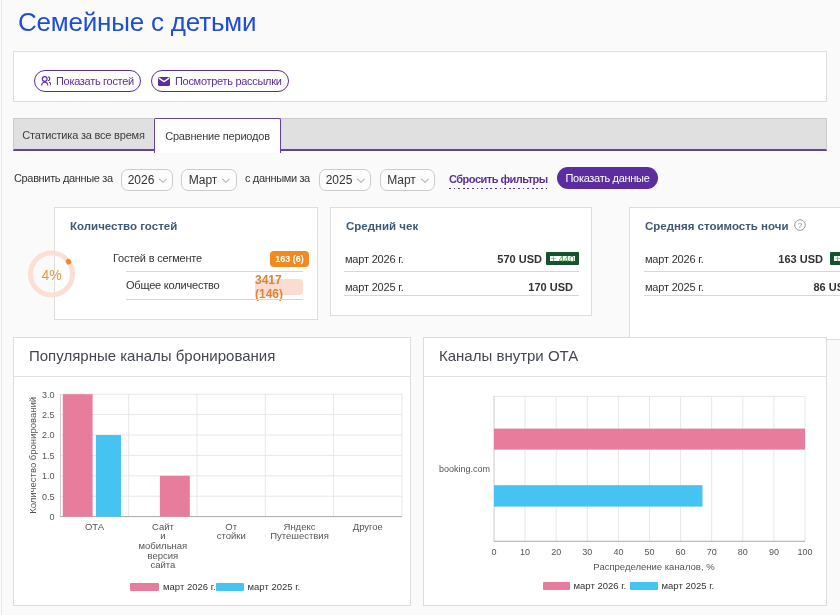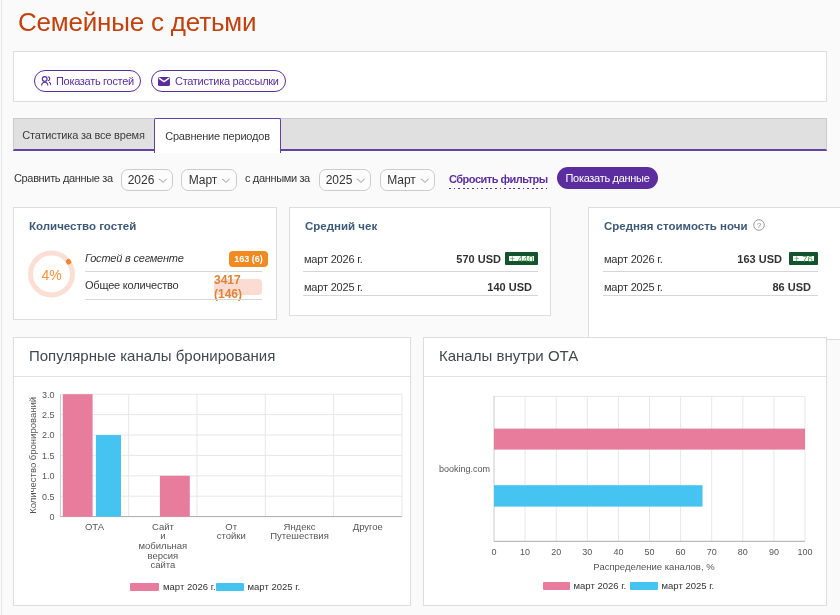--- a/index.html
+++ b/index.html
@@ -1,36 +1,36 @@
 <!DOCTYPE html>
 <html lang="ru"><head>
 <meta charset="utf-8">
 <style>
   * { margin:0; padding:0; box-sizing:border-box; }
   html,body { width:840px; height:615px; overflow:hidden; }
   body { position:relative; background:#fafafa; font-family:"Liberation Sans", sans-serif; color:#333; }
   .abs { position:absolute; }
 
-  h1 { position:absolute; left:18px; top:7px; font-size:26px; font-weight:400; color:#c2410c; letter-spacing:-0.2px; }
+  h1 { position:absolute; left:18px; top:7px; font-size:26px; font-weight:400; color:#1d4ed8; letter-spacing:-0.2px; }
 
   .panel { position:absolute; left:13px; top:51px; width:814px; height:51px; background:#fff; border:1px solid #ddd;padding-left:12px; }
   .pillbtn { position:absolute; top:18px; height:22px; border:1px solid #5b2d9e; border-radius:12px; background:#fff; color:#5b2d9e; font-size:11px; letter-spacing:-0.3px; display:flex; align-items:center; gap:5px; padding:0 6px; white-space:nowrap; }
 
   .tabs { position:absolute; left:13px; top:118px; width:814px; height:33px; background:#e0e0e0; border:1px solid #cbcbcb; border-bottom:2px solid #6540a5; }
   .tab { position:absolute; top:-1px; height:33px; font-size:11px; letter-spacing:-0.2px; color:#3c3c3c; display:flex; align-items:center; justify-content:center; white-space:nowrap; }
   .tab.inactive { left:-1px; width:141px; }
   .tab.active { left:140px; width:127px; height:35px; background:#fff; border:1px solid #6540a5; border-bottom:none; z-index:2; border-radius:2px 2px 0 0; }
 
   .flabel { position:absolute; font-size:11px; letter-spacing:-0.35px; color:#333; top:171.5px; white-space:nowrap; }
   .select { position:absolute; top:169px; height:22px; border:1px solid #ccc; border-radius:7px; background:#fcfcfc; font-size:12px; color:#333; display:flex; align-items:center; justify-content:center; gap:6px; }
   .select .car { width:6px; height:6px; margin-top:-3px; border-right:1.4px solid #888; border-bottom:1.4px solid #888; transform:rotate(45deg); border-radius:1px; }
   .reset { position:absolute; left:449px; top:173px; font-size:11px; letter-spacing:-0.5px; font-weight:700; color:#5b2d9e; white-space:nowrap; }
   .gobtn { position:absolute; left:557px; top:167px; width:101px; height:22px; background:#5b2d9e; border-radius:11px; color:#fff; font-size:11px; letter-spacing:-0.3px; display:flex; align-items:center; justify-content:center; white-space:nowrap; }
 
-  .card { position:absolute; background:#fff; border:1px solid #ddd; }
+  .card { position:absolute; background:#fff; border:1px solid #ddd;margin-left:41px; }
   .card .ctitle { position:absolute; left:15px; top:12px; font-size:11.5px; font-weight:700; color:#3d5a78; white-space:nowrap; }
   .c1 { left:13px; top:207px; width:264px; height:113px; }
   .c2 { left:289px; top:207px; width:262px; height:109px; }
   .c3 { left:588px; top:207px; width:263px; height:133px; }
 
   .rowline { position:absolute; border-bottom:1px solid #d6d6d6; }
   .rtext { position:absolute; font-size:11px; letter-spacing:-0.2px; color:#333; white-space:nowrap; }
   .rval { position:absolute; font-size:11px; font-weight:700; color:#333; white-space:nowrap; }
   .gpill { position:absolute; height:13px; border:4px solid #14532d; border-radius:1px; color:#4ba04b; font-size:9.5px; display:flex; align-items:center; justify-content:center; white-space:nowrap; }
 
@@ -63,62 +63,62 @@
           <path d="M8.1 6.3 c1.2 0.4 1.8 1.5 1.8 3"></path>
         </g>
       </svg>
     <span>Показать гостей</span>
   </div>
   <div class="pillbtn" style="left:137px;">
     <svg width="12" height="9" viewBox="0 0 12 9">
         <rect x="0" y="0" width="12" height="9" rx="1.6" fill="#5b2d9e"></rect>
         <path d="M0.9 1.1 L6 4.6 L11.1 1.1" fill="none" stroke="#fff" stroke-width="1.3"></path>
       </svg>
-    <span>Статистика рассылки</span>
+    <span>Посмотреть рассылки</span>
   </div>
 </div>
 
 <div class="tabs">
   <div class="tab inactive">Статистика за все время</div>
   <div class="tab active">Сравнение периодов</div>
 </div>
 
 <span class="flabel" style="left:14px;">Сравнить данные за</span>
 <span class="select" style="left:121px; width:52px;">2026 <span class="car"></span></span>
 <span class="select" style="left:181px; width:56px;">Март <span class="car"></span></span>
 <span class="flabel" style="left:245px;">с данными за</span>
 <span class="select" style="left:319px; width:52px;">2025 <span class="car"></span></span>
 <span class="select" style="left:380px; width:55px;">Март <span class="car"></span></span>
 <span class="reset">Сбросить фильтры</span>
 <div style="position:absolute; left:449px; top:187.5px; width:98px; height:1.6px; background:repeating-linear-gradient(90deg, #5b2d9e 0 1.8px, transparent 1.8px 4.6px);"></div>
 <div class="gobtn">Показать данные</div>
 
 <div class="card c1">
   <div class="ctitle">Количество гостей</div>
-  <div class="rtext" style="left:71px; top:44px;font-style:italic;">Гостей в сегменте</div>
+  <div class="rtext" style="left:58px; top:44px;">Гостей в сегменте</div>
   <div class="badge1" style="left:215px; top:43px; width:39px;">163 (6)</div>
   <div class="rowline" style="left:71px; top:63px; width:177px;"></div>
   <div class="rtext" style="left:71px; top:71px;">Общее количество</div>
   <div class="badge2" style="left:200px; top:71px; width:48px;">3417 (146)</div>
   <div class="rowline" style="left:71px; top:91px; width:177px;"></div>
 </div>
 <svg class="abs" style="left:27px; top:250px;" width="50" height="50" viewBox="0 0 50 50">
   <circle cx="24.5" cy="24" r="21" fill="none" stroke="#fbdfd5" stroke-width="5"></circle>
   <path fill="none" stroke="#f08632" stroke-width="5" stroke-linecap="round" d="M 41.38 11.51 A 21 21 0 0 1 41.70 11.95"></path>
   <text x="24.5" y="29.5" text-anchor="middle" font-size="14" fill="#f5923e">4%</text>
 </svg>
 
 <div class="card c2">
   <div class="ctitle">Средний чек</div>
   <div class="rtext" style="left:14px; top:45px;">март 2026 г.</div>
   <div class="rval" style="right:49px; top:45px;">570 USD</div>
   <div class="gpill" style="left:215px; top:44px; width:33px;">+ 440</div>
   <div class="rowline" style="left:13px; top:63px; width:235px;"></div>
   <div class="rtext" style="left:14px; top:73px;">март 2025 г.</div>
-  <div class="rval" style="right:18px; top:73px;">140 USD</div>
+  <div class="rval" style="right:18px; top:73px;">170 USD</div>
   <div class="rowline" style="left:13px; top:87px; width:235px;"></div>
 </div>
 
 <div class="card c3">
   <div class="ctitle">Средняя стоимость ночи</div>
   <svg class="abs" style="left:164px; top:11px;" width="12" height="12" viewBox="0 0 12 12">
       <circle cx="6" cy="6" r="5.3" fill="none" stroke="#9a9a9a" stroke-width="1"></circle>
       <text x="6" y="8.8" text-anchor="middle" font-size="8" fill="#888">?</text>
     </svg>
   <div class="rtext" style="left:15px; top:45px;">март 2026 г.</div>

